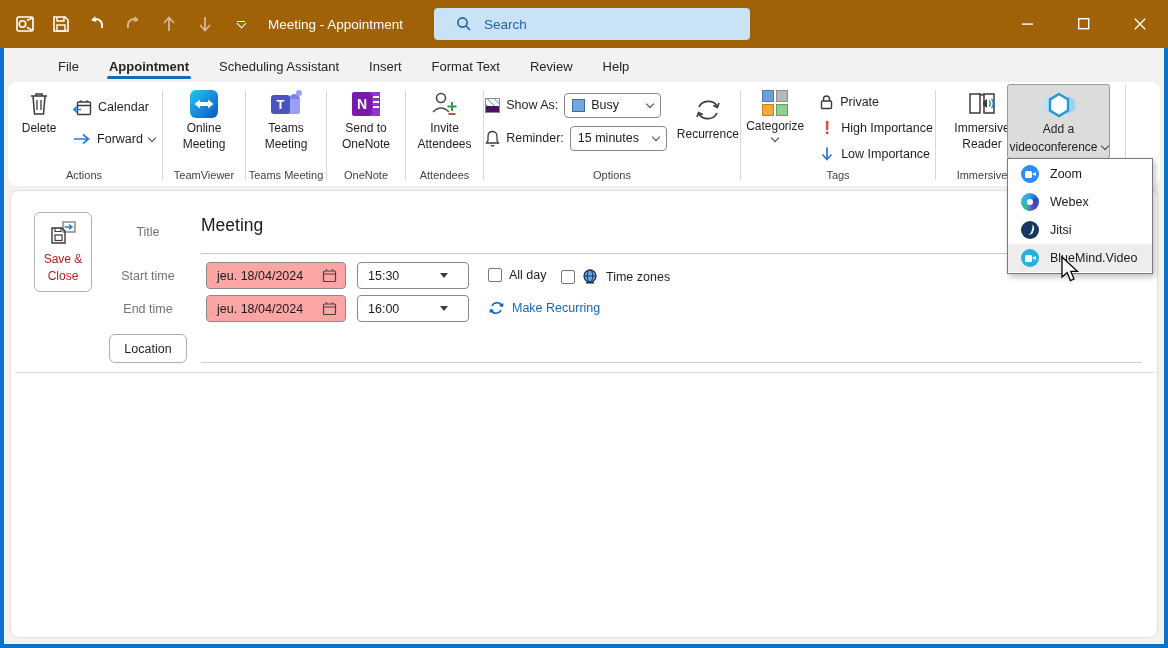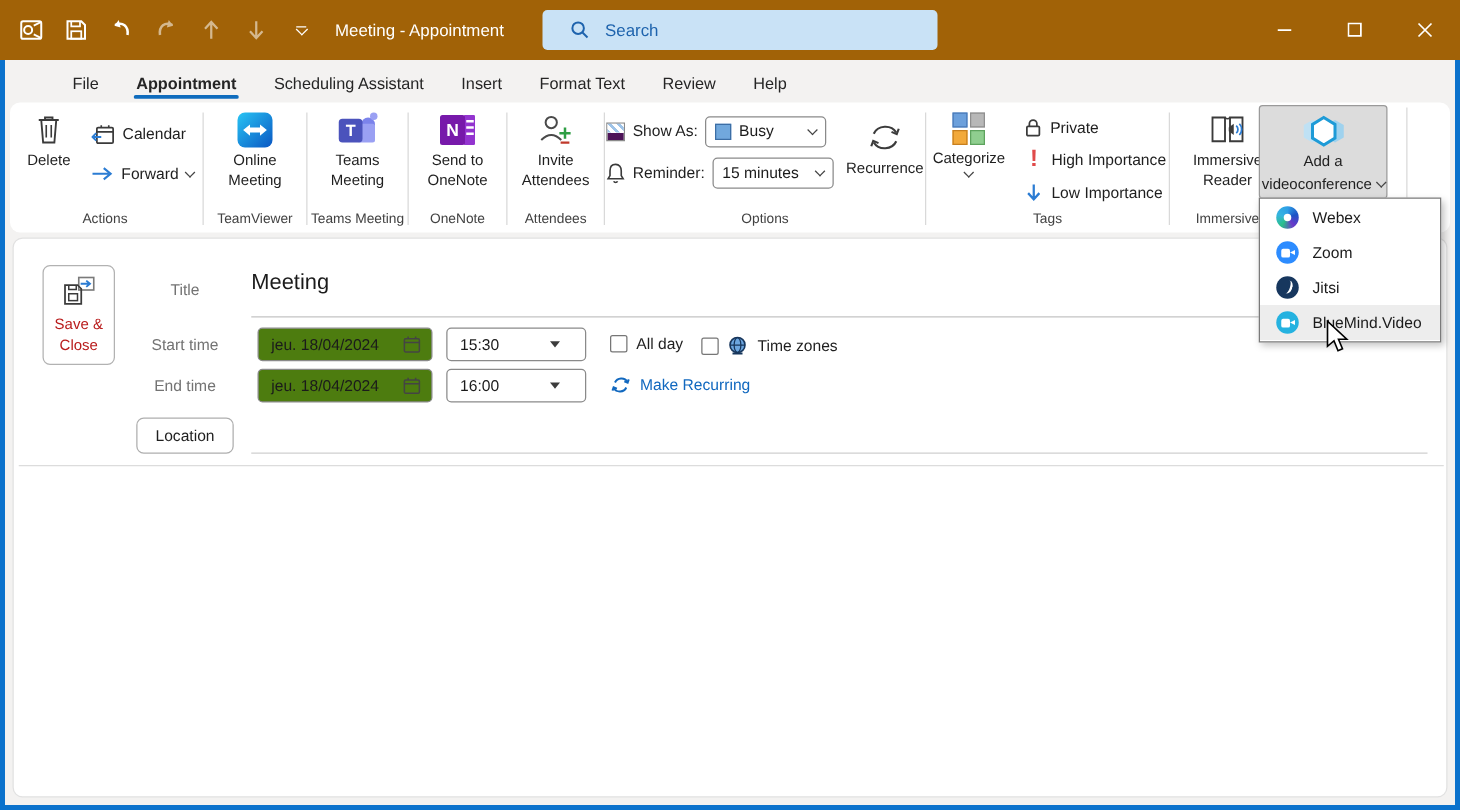--- a/index.html
+++ b/index.html
@@ -90,21 +90,21 @@
   .formcard { position:absolute; left:10px; top:190px; width:1148px; height:448px; background:#fff;
               border:1px solid #e1e1e1; border-radius:8px; }
   .saveclose { position:absolute; left:23px; top:21px; width:58px; height:80px; background:#fff;
                border:1px solid #b2b2b2; border-radius:6px; display:flex; flex-direction:column;
                align-items:center; justify-content:center; gap:5px; }
   .saveclose .cap { font-size:12px; color:#b91c1c; text-align:center; line-height:1.35; }
   .flabel { position:absolute; left:88px; width:98px; font-size:12.5px; color:#737373; text-align:center; }
   .meeting-title { position:absolute; left:190px; top:24px; font-size:17.5px; color:#1b1b1b; }
   .hline { position:absolute; background:#c4c4c4; height:1px; }
   .datecombo { position:absolute; width:140px; height:27px; border:1px solid #8a8a8a; border-radius:4px;
-               background:#4d7c0f; display:flex; align-items:center; padding:0 8px 0 10px; font-size:12.5px; color:#1b1b1b; }
+               background:#fca5a5; display:flex; align-items:center; padding:0 8px 0 10px; font-size:12.5px; color:#1b1b1b; }
   .datecombo .flex { flex:1; }
   .timecombo { position:absolute; width:112px; height:27px; border:1px solid #8a8a8a; border-radius:4px;
                background:#fff; display:flex; align-items:center; padding:0 20px 0 10px; font-size:12.5px; color:#1b1b1b; }
   .tri { width:0; height:0; border-left:4.5px solid transparent; border-right:4.5px solid transparent;
          border-top:5px solid #3c3c3c; }
   .checkrow { position:absolute; display:flex; align-items:center; gap:7px; font-size:12.5px; color:#1f1f1f; }
   .cbx { width:14px; height:14px; border:1px solid #767676; border-radius:2px; background:#fff; }
   .recur-link { position:absolute; display:flex; align-items:center; gap:7px; font-size:12.5px; color:#1168bf; }
   .loc-btn { position:absolute; left:98px; top:143px; width:78px; height:29px; border:1px solid #aeaeae;
              border-radius:6px; background:#fff; font-size:12.5px; color:#1f1f1f;
@@ -479,28 +479,28 @@
         <span>Location</span>
       </div>
     <div class="hline" style="left:190px;top:171px;width:941px;background:#cfcfcf"></div>
 
     <div class="hline" style="left:4px;top:181px;width:1140px;background:#dcdcdc"></div>
     <div style="position:absolute;left:4px;top:182px;width:1140px;height:260px"></div>
   </div>
 
   <div class="vc-menu">
     <div class="vc-item">
+      <div class="mi mi-zoom">
+          <div class="cam"></div>
+        </div>
+      <span>Zoom</span>
+    </div>
+    <div class="vc-item">
       <div class="mi mi-webex"></div>
       <span>Webex</span>
-    </div>
-    <div class="vc-item">
-      <div class="mi mi-zoom">
-          <div class="cam"></div>
-        </div>
-      <span>Zoom</span>
     </div>
     <div class="vc-item">
       <div class="mi mi-jitsi">
           <div class="jitsi-g"></div>
         </div>
       <span>Jitsi</span>
     </div>
     <div class="vc-item hl">
       <div class="mi mi-blue">
           <div class="cam"></div>

